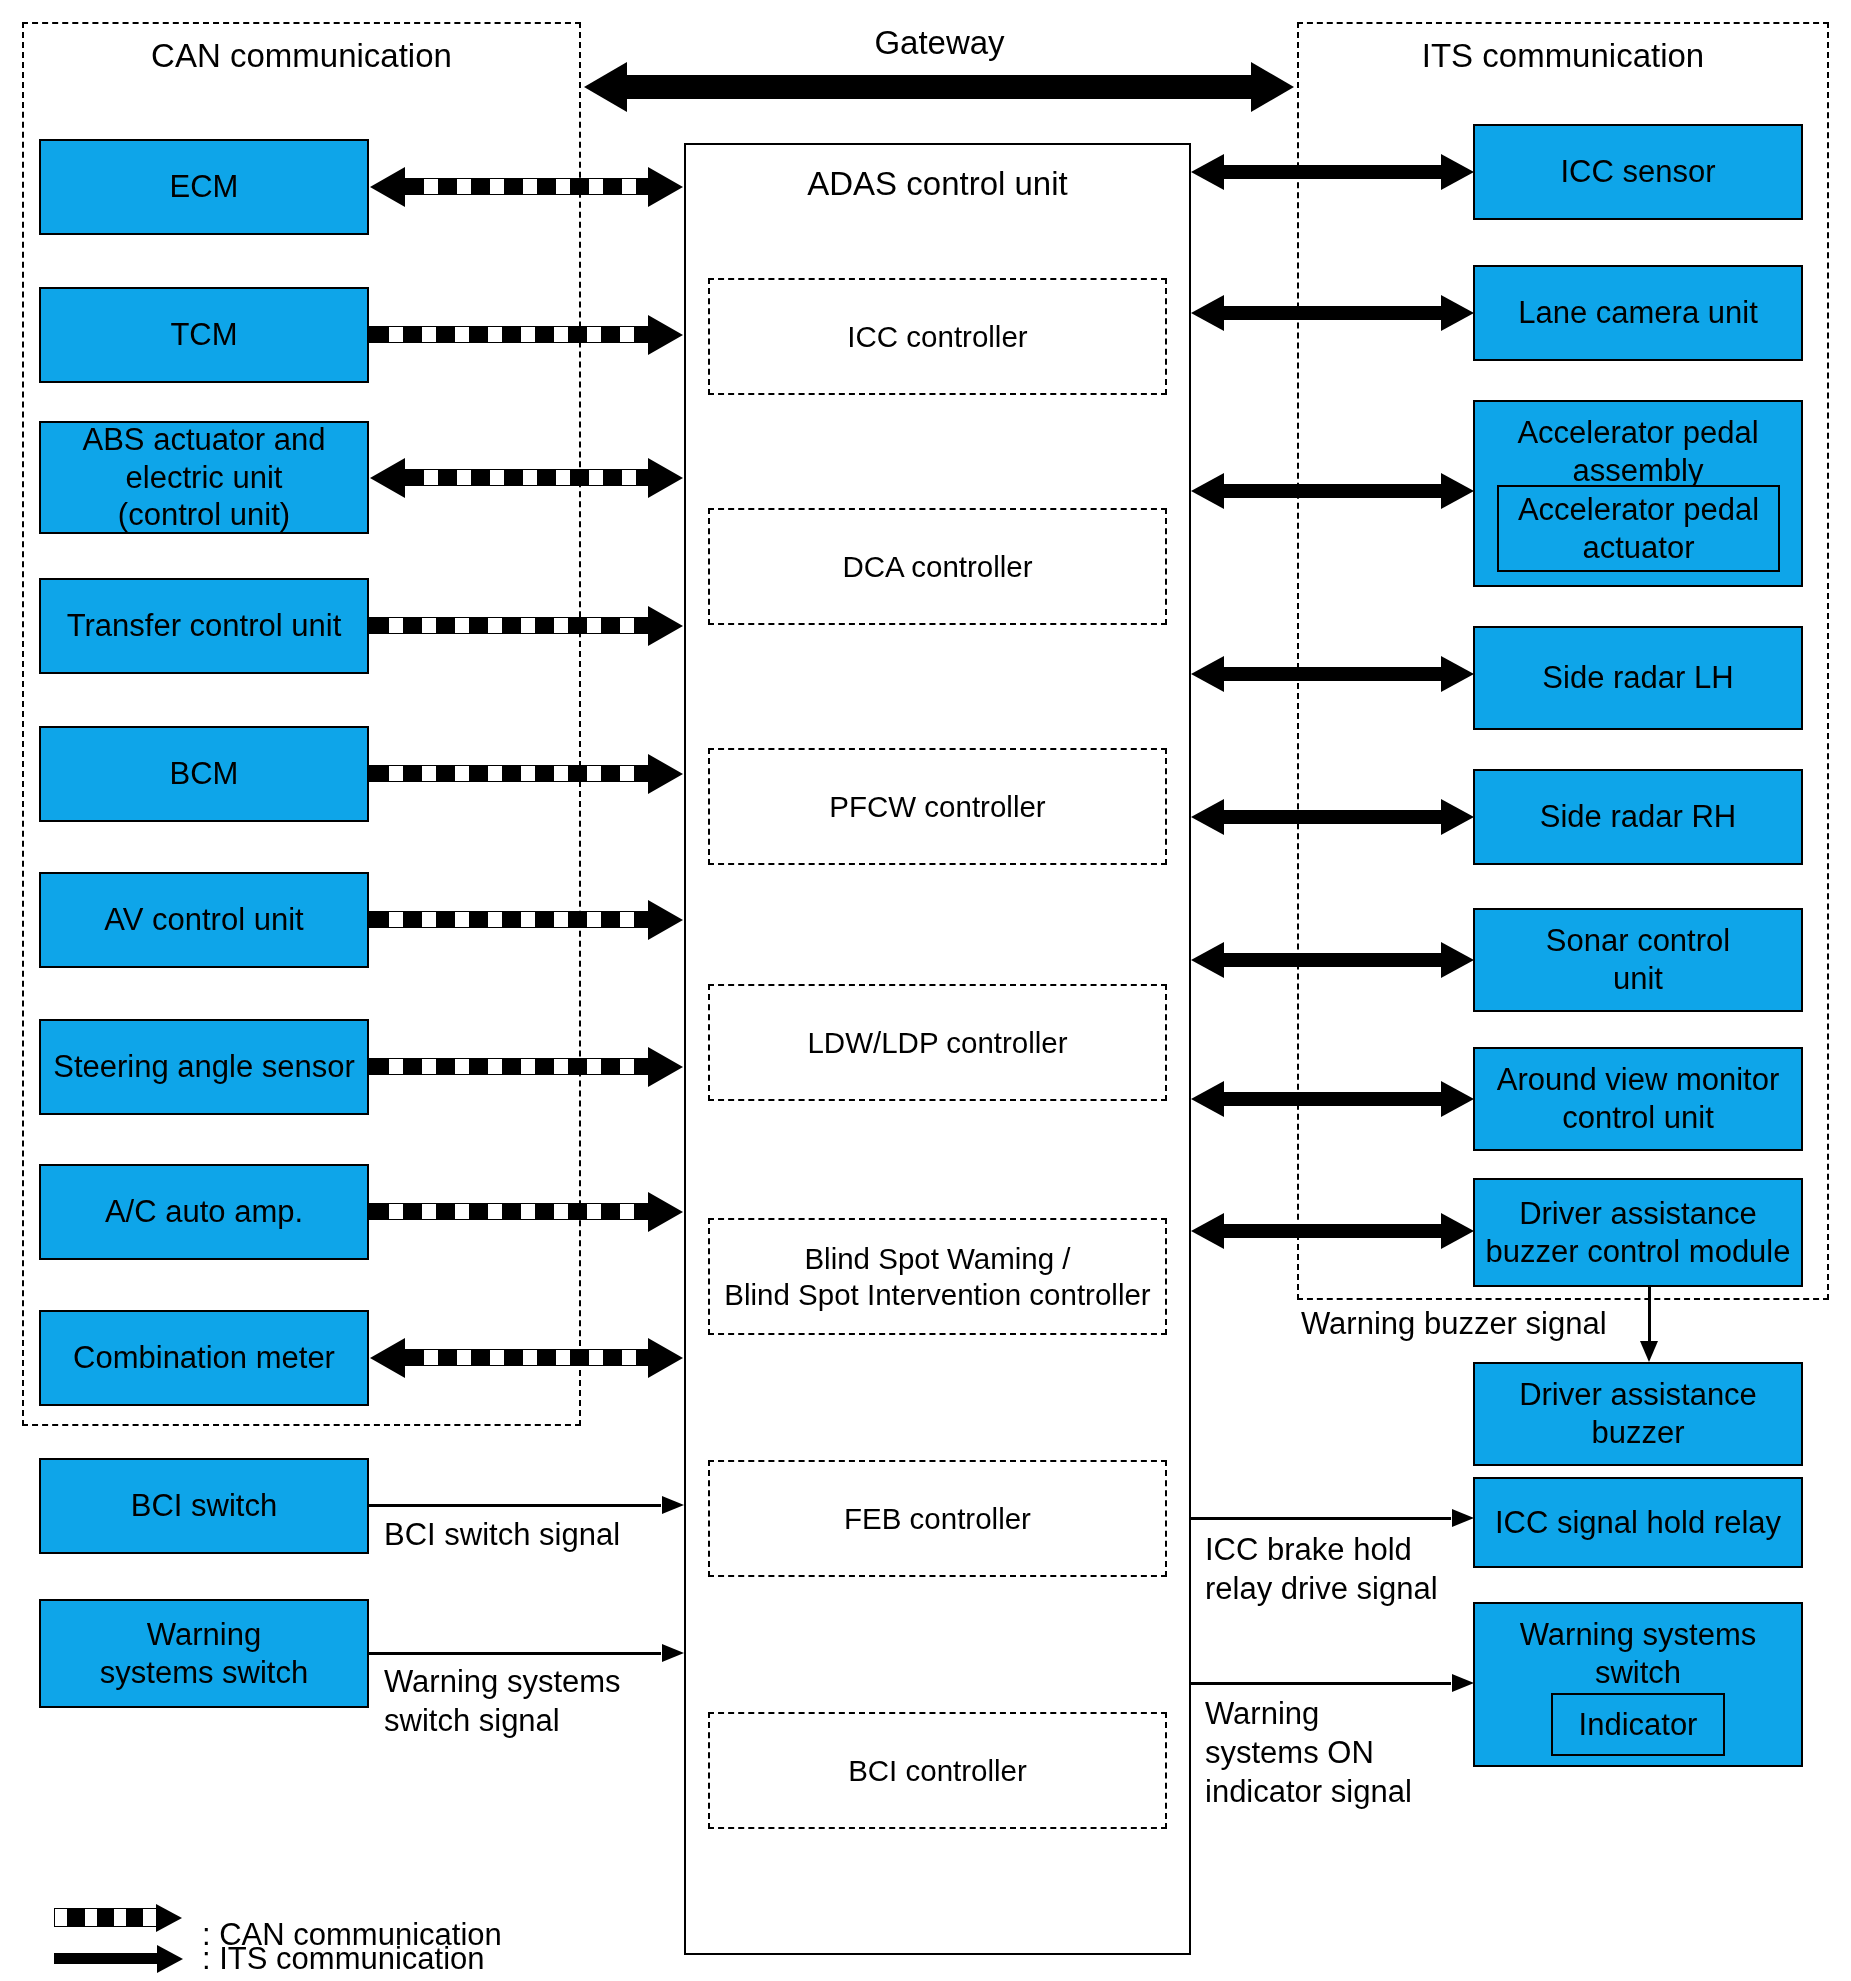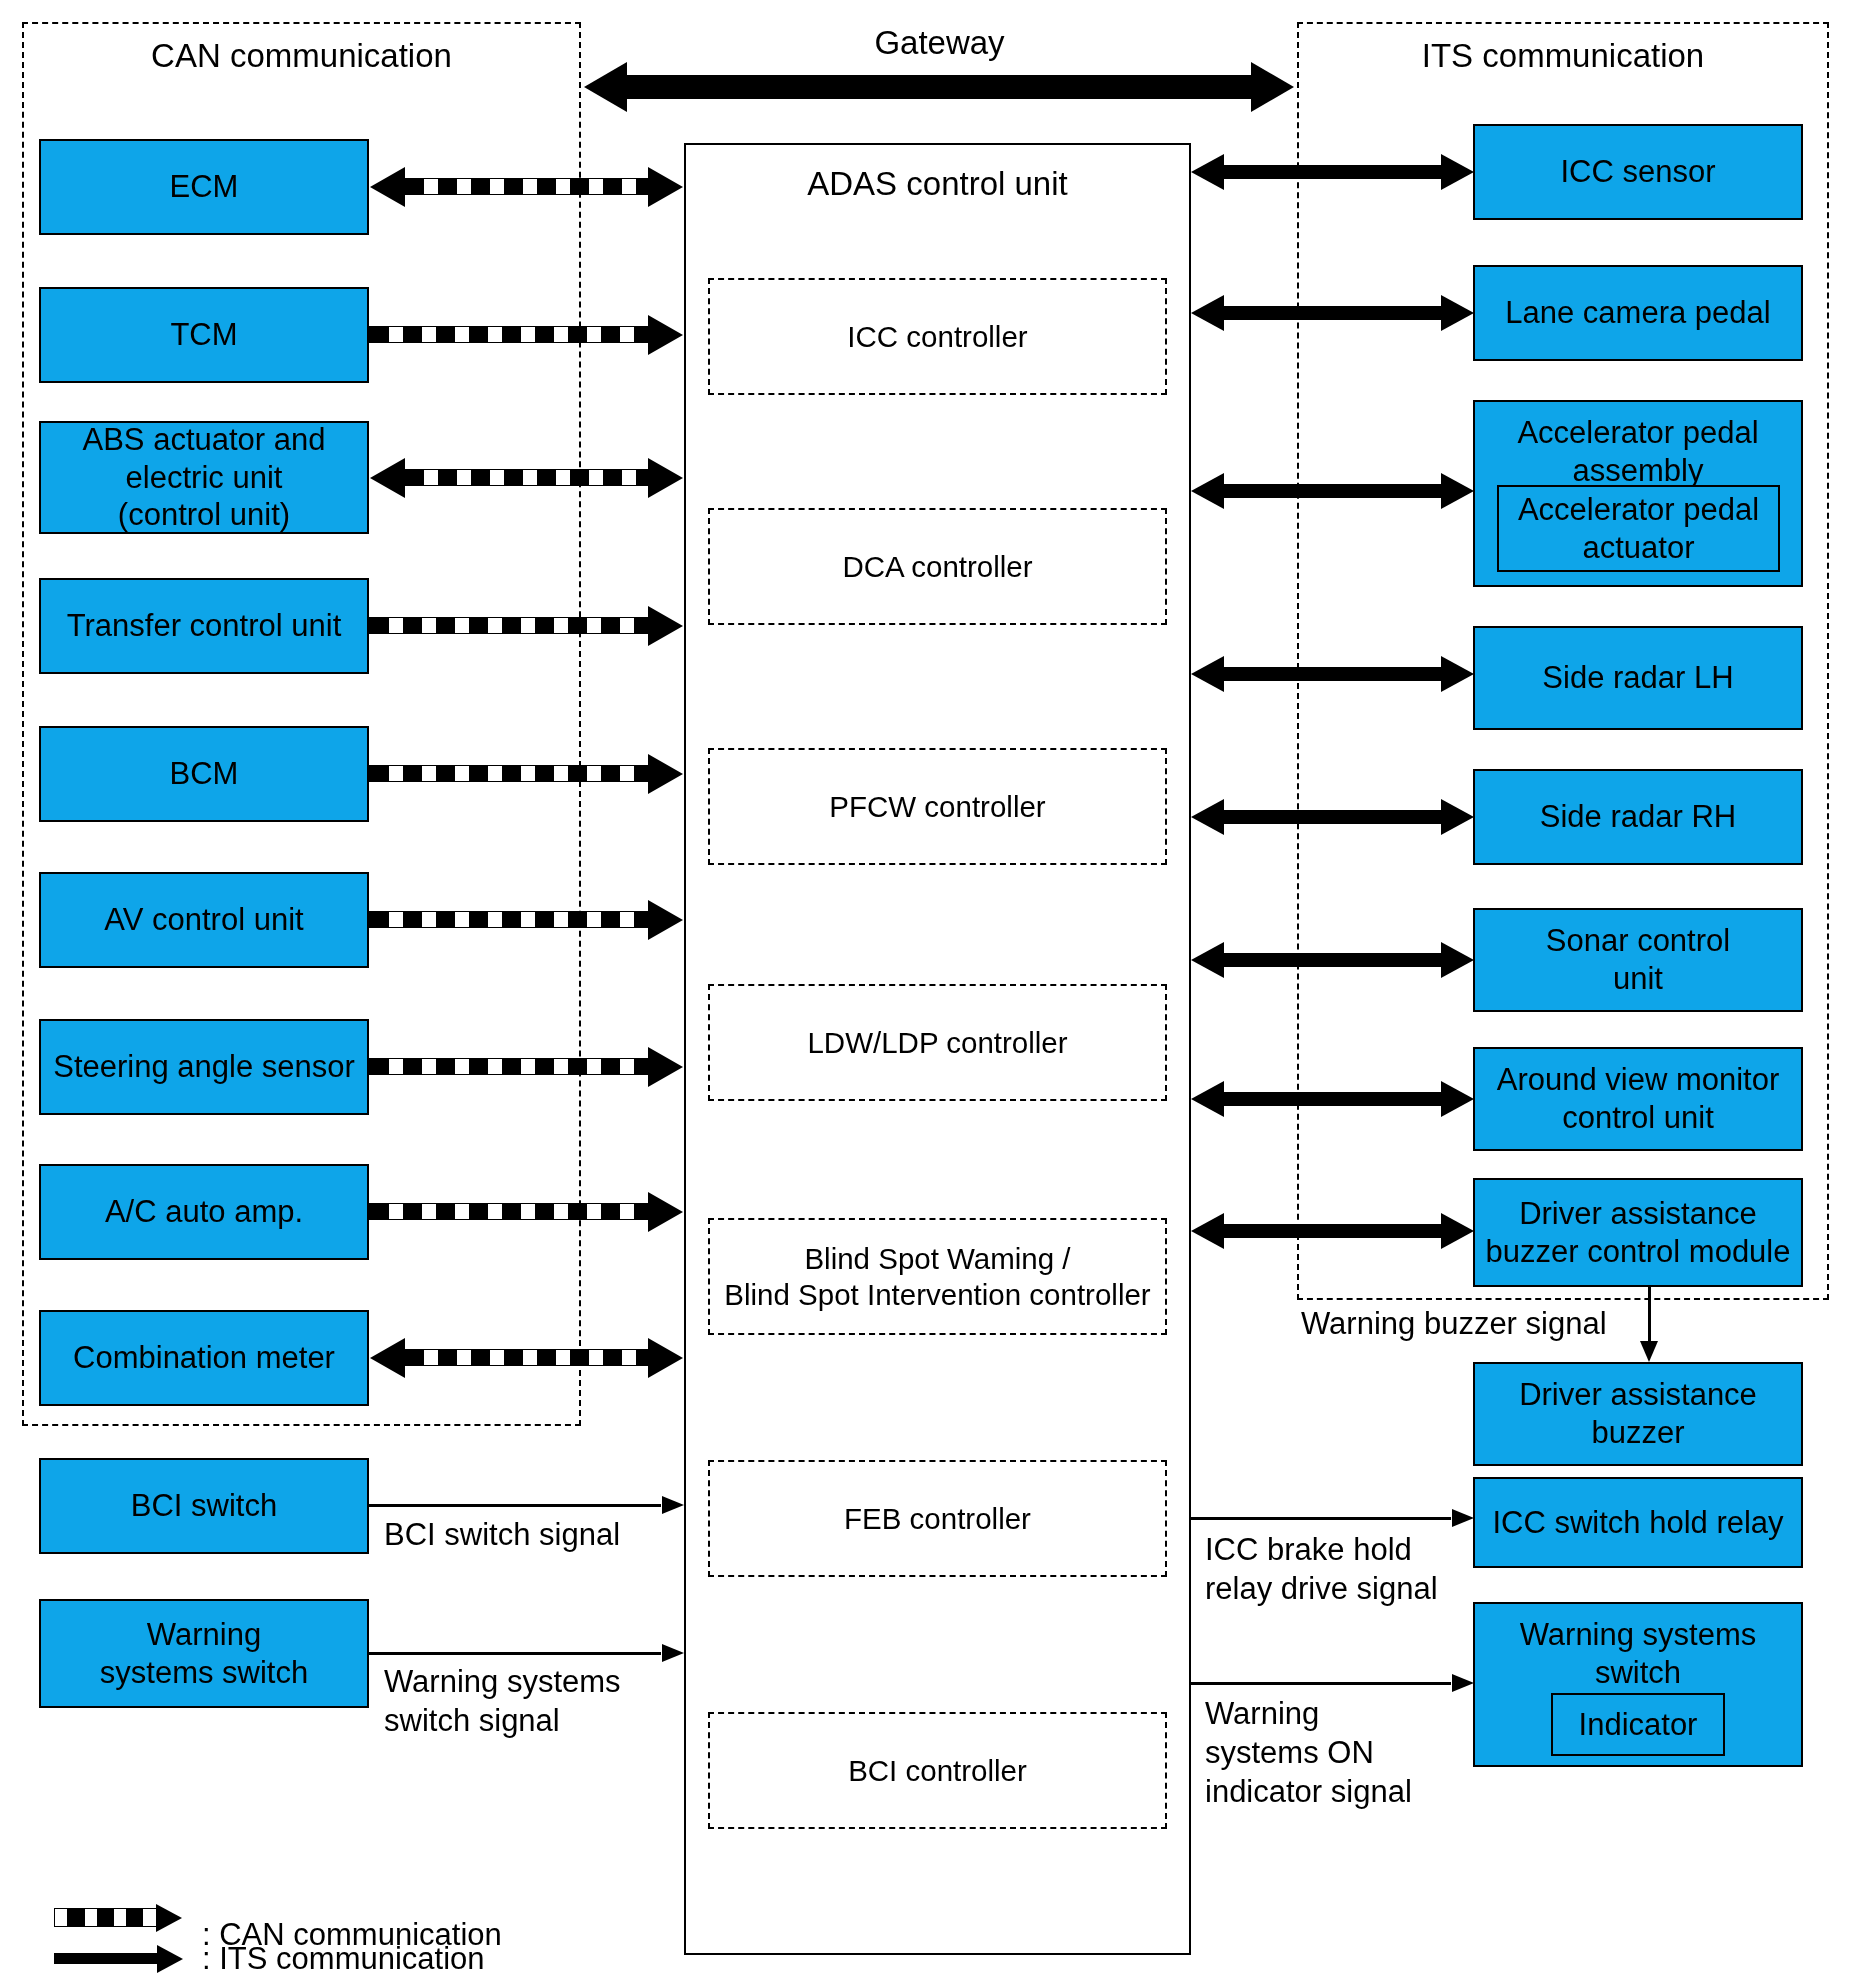--- a/index.html
+++ b/index.html
@@ -144,21 +144,21 @@
 systems switch</div>
 
 <div class="thin-arrow" style="left:369px;top:1504px;width:292px;"></div>
 <div class="siglabel" style="left:384px;top:1516px;">BCI switch signal</div>
 
 <div class="thin-arrow" style="left:369px;top:1652px;width:292px;"></div>
 <div class="siglabel" style="left:384px;top:1663px;">Warning systems
 switch signal</div>
 
 <div class="box" style="left:1473px;top:124px;width:330px;height:96px;">ICC sensor</div>
-<div class="box" style="left:1473px;top:265px;width:330px;height:96px;">Lane camera pedal</div>
+<div class="box" style="left:1473px;top:265px;width:330px;height:96px;">Lane camera unit</div>
 <div class="box toptext" style="left:1473px;top:400px;width:330px;height:187px;">Accelerator pedal
 assembly</div>
 <div class="box" style="left:1497px;top:485px;width:283px;height:87px;">Accelerator pedal
 actuator</div>
 <div class="box" style="left:1473px;top:626px;width:330px;height:104px;">Side radar LH</div>
 <div class="box" style="left:1473px;top:769px;width:330px;height:96px;">Side radar RH</div>
 <div class="box" style="left:1473px;top:908px;width:330px;height:104px;">Sonar control
 unit</div>
 <div class="box" style="left:1473px;top:1047px;width:330px;height:104px;">Around view monitor
 control unit</div>
@@ -172,21 +172,21 @@
 <div class="its-arrow" style="left:1224px;top:810px;width:217px;"></div>
 <div class="its-arrow" style="left:1224px;top:953px;width:217px;"></div>
 <div class="its-arrow" style="left:1224px;top:1092px;width:217px;"></div>
 <div class="its-arrow" style="left:1224px;top:1224px;width:217px;"></div>
 
 <div class="siglabel" style="left:1301px;top:1305px;">Warning buzzer signal</div>
 <div class="vthin-arrow" style="left:1648px;top:1286px;height:55px;"></div>
 <div class="box" style="left:1473px;top:1362px;width:330px;height:104px;">Driver assistance
 buzzer</div>
 
-<div class="box" style="left:1473px;top:1477px;width:330px;height:91px;">ICC switch hold relay</div>
+<div class="box" style="left:1473px;top:1477px;width:330px;height:91px;">ICC signal hold relay</div>
 <div class="thin-arrow" style="left:1191px;top:1517px;width:260px;"></div>
 <div class="siglabel" style="left:1205px;top:1531px;">ICC brake hold
 relay drive signal</div>
 
 <div class="box toptext" style="left:1473px;top:1602px;width:330px;height:165px;">Warning systems
 switch</div>
 <div class="box" style="left:1551px;top:1693px;width:174px;height:63px;">Indicator</div>
 <div class="thin-arrow" style="left:1191px;top:1682px;width:260px;"></div>
 <div class="siglabel" style="left:1205px;top:1695px;">Warning
 systems ON

